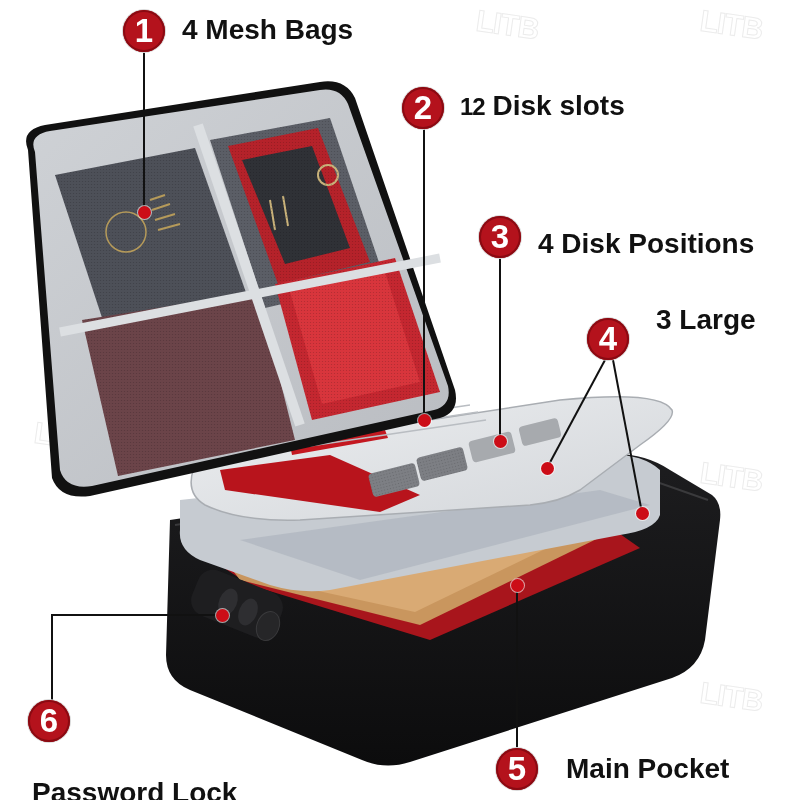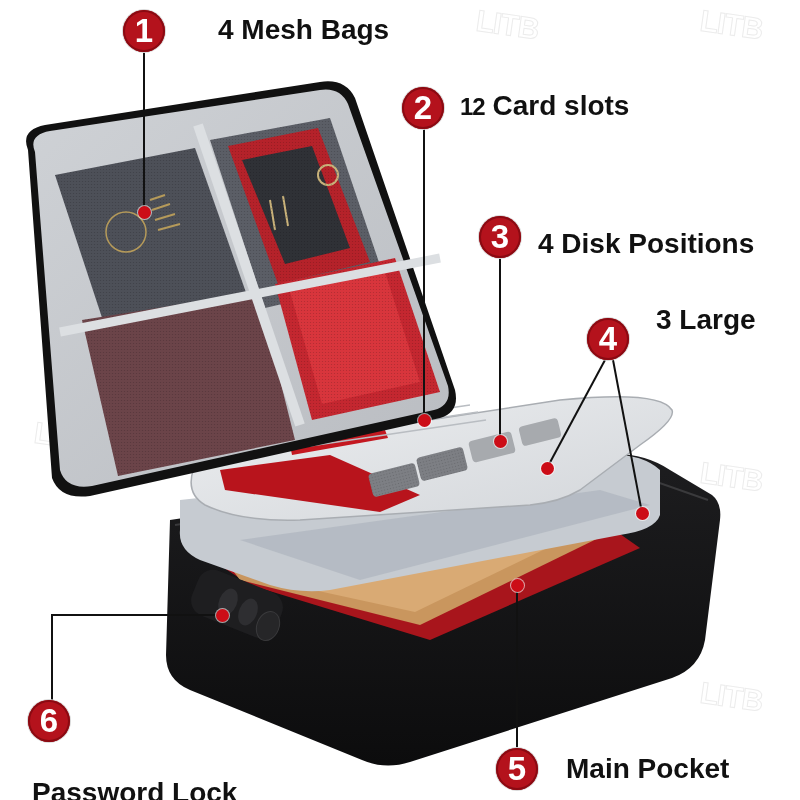--- a/index.html
+++ b/index.html
@@ -117,26 +117,26 @@
 
   <div class="dot" style="left:144px;top:212px;"></div>
   <div class="dot" style="left:424px;top:420px;"></div>
   <div class="dot" style="left:500px;top:441px;"></div>
   <div class="dot" style="left:547px;top:468px;"></div>
   <div class="dot" style="left:642px;top:513px;"></div>
   <div class="dot" style="left:517px;top:585px;"></div>
   <div class="dot" style="left:222px;top:615px;"></div>
 
   <div class="badge" style="left:123px;top:10px;">1</div>
-  <div class="label" style="left:182px;top:14px;margin-left:36px;">4 Mesh Bags</div>
+  <div class="label" style="left:182px;top:14px;">4 Mesh Bags</div>
 
   <div class="badge" style="left:402px;top:87px;">2</div>
   <div class="label" style="left:460px;top:90px;">
     <span style="font-size:24px;letter-spacing:-1px;">12</span>
-    <span>Card slots</span>
+    <span>Disk slots</span>
   </div>
 
   <div class="badge" style="left:479px;top:216px;">3</div>
   <div class="label" style="left:538px;top:228px;">4 Disk Positions</div>
 
   <div class="badge" style="left:587px;top:318px;">4</div>
   <div class="label" style="left:656px;top:304px;">3 Large</div>
 
   <div class="badge" style="left:496px;top:748px;">5</div>
   <div class="label" style="left:566px;top:753px;text-align:center;">Main Pocket</div>

